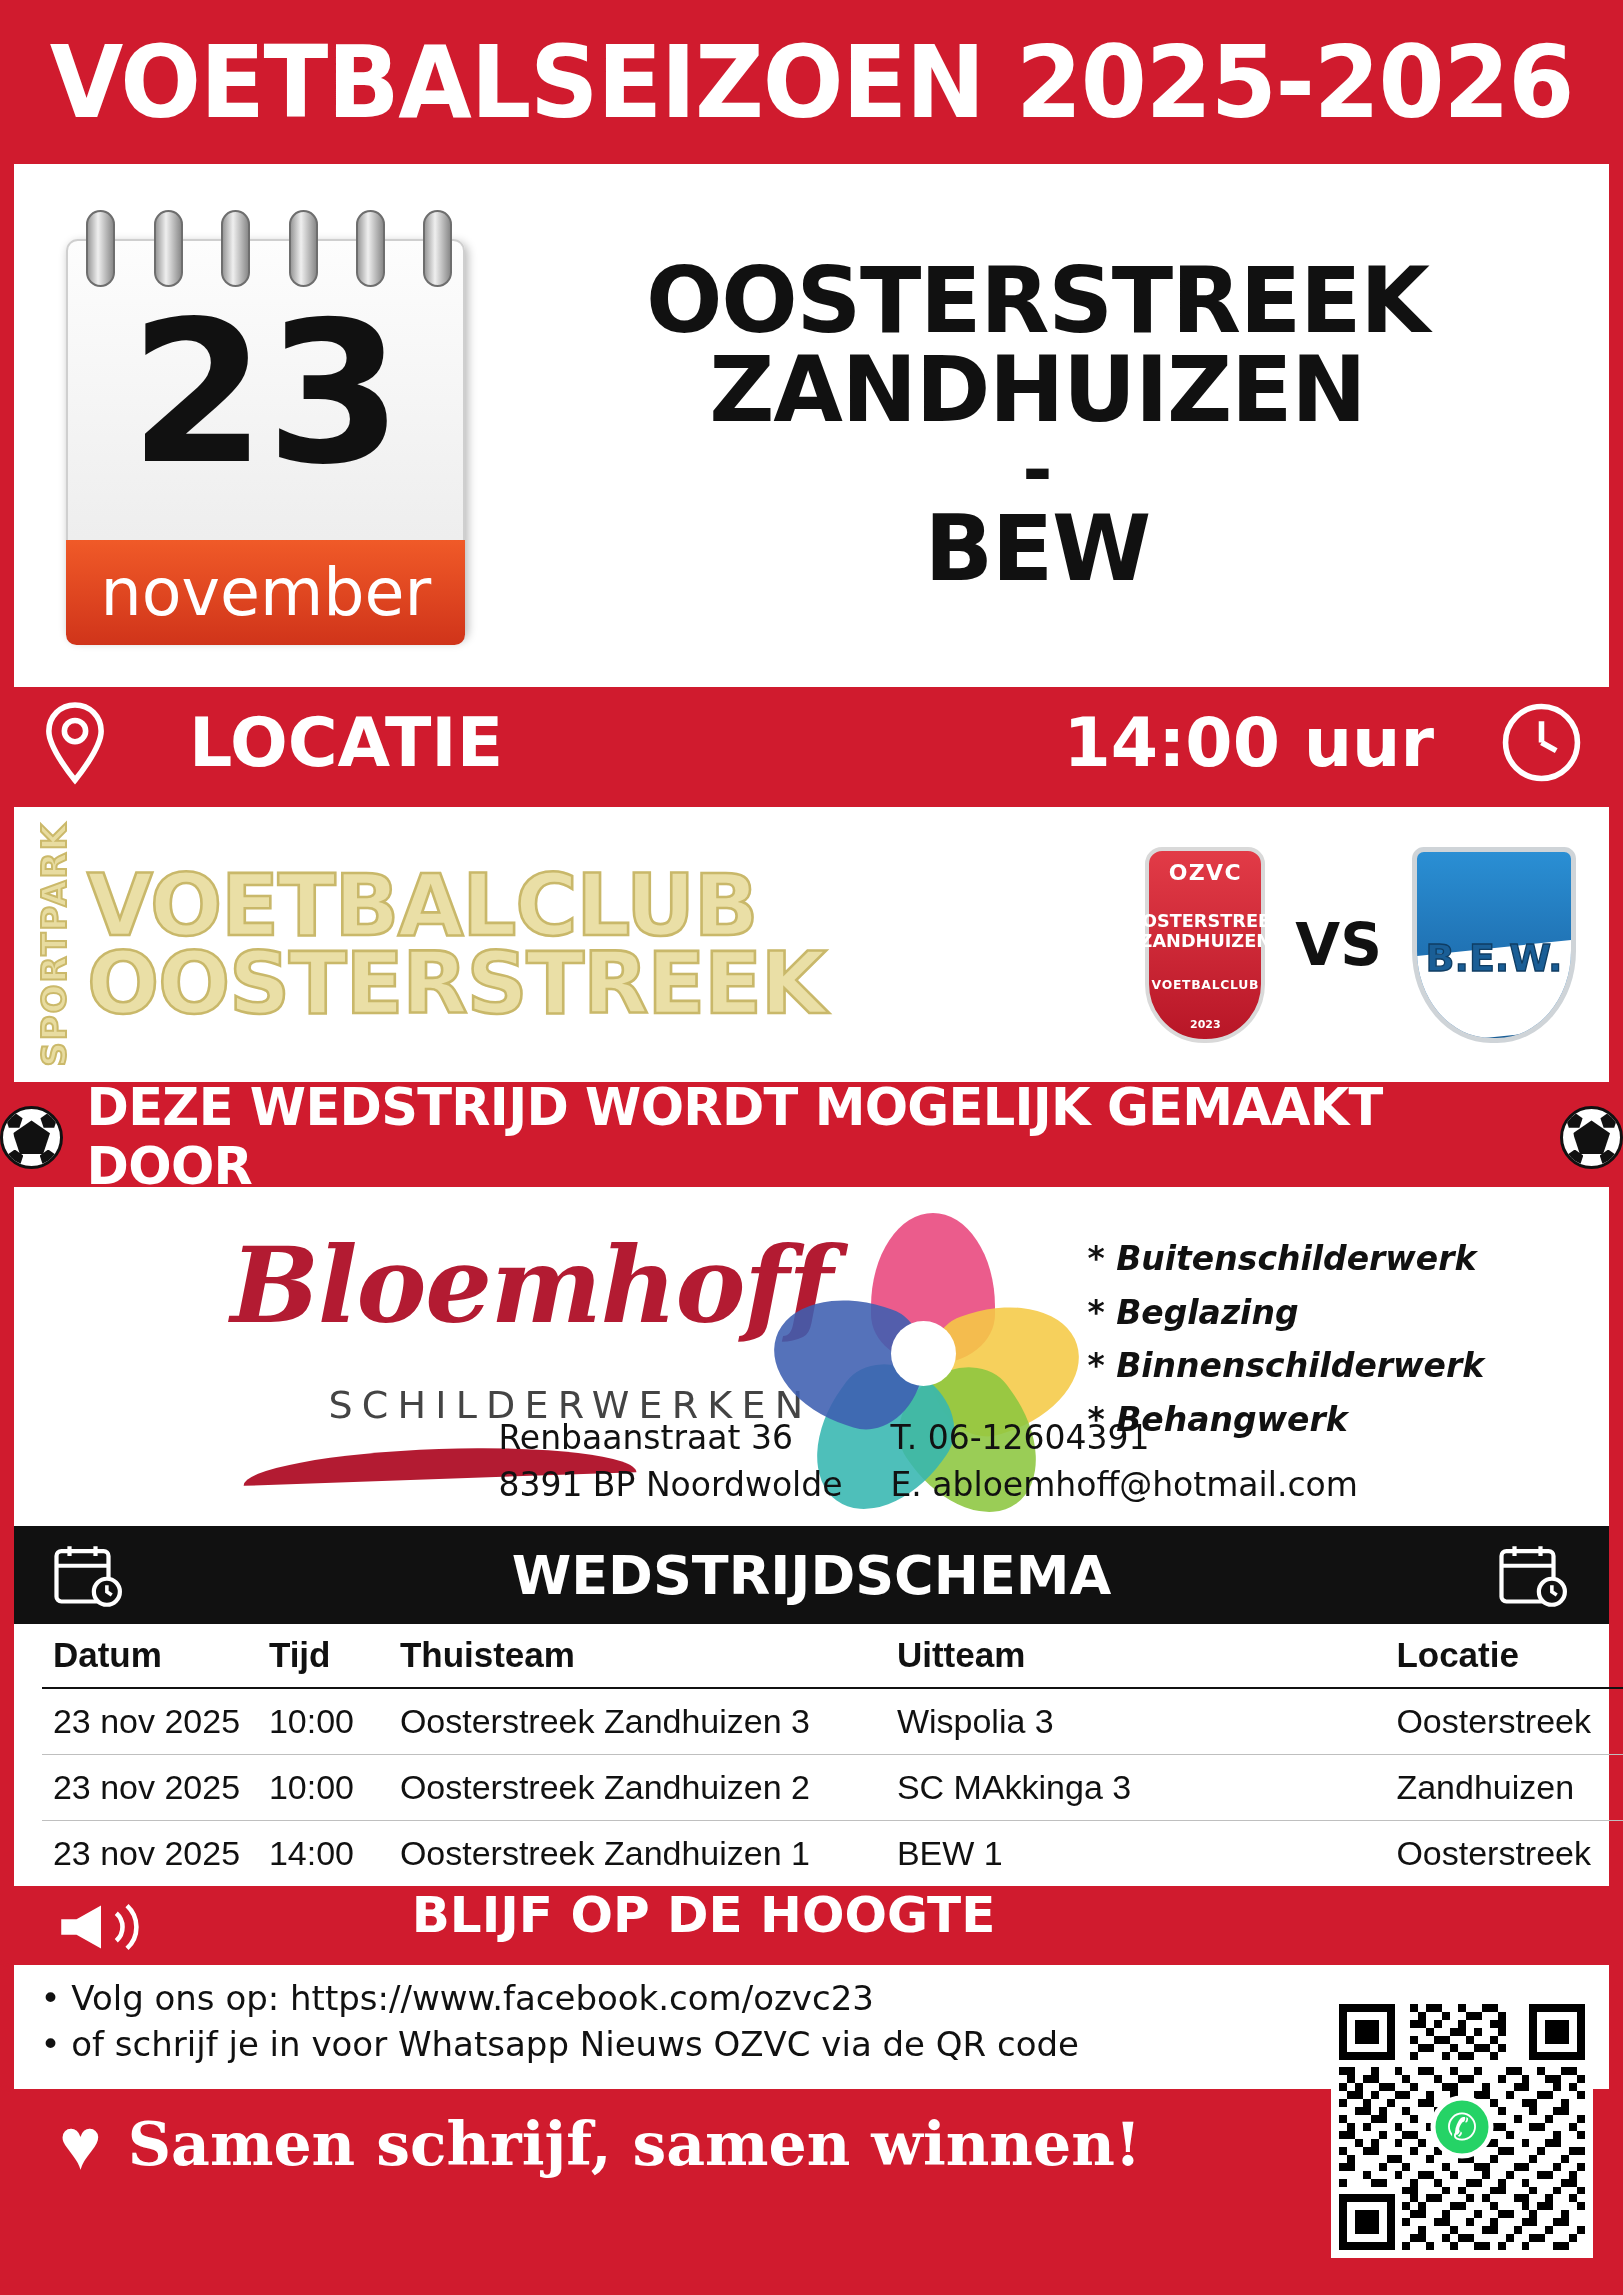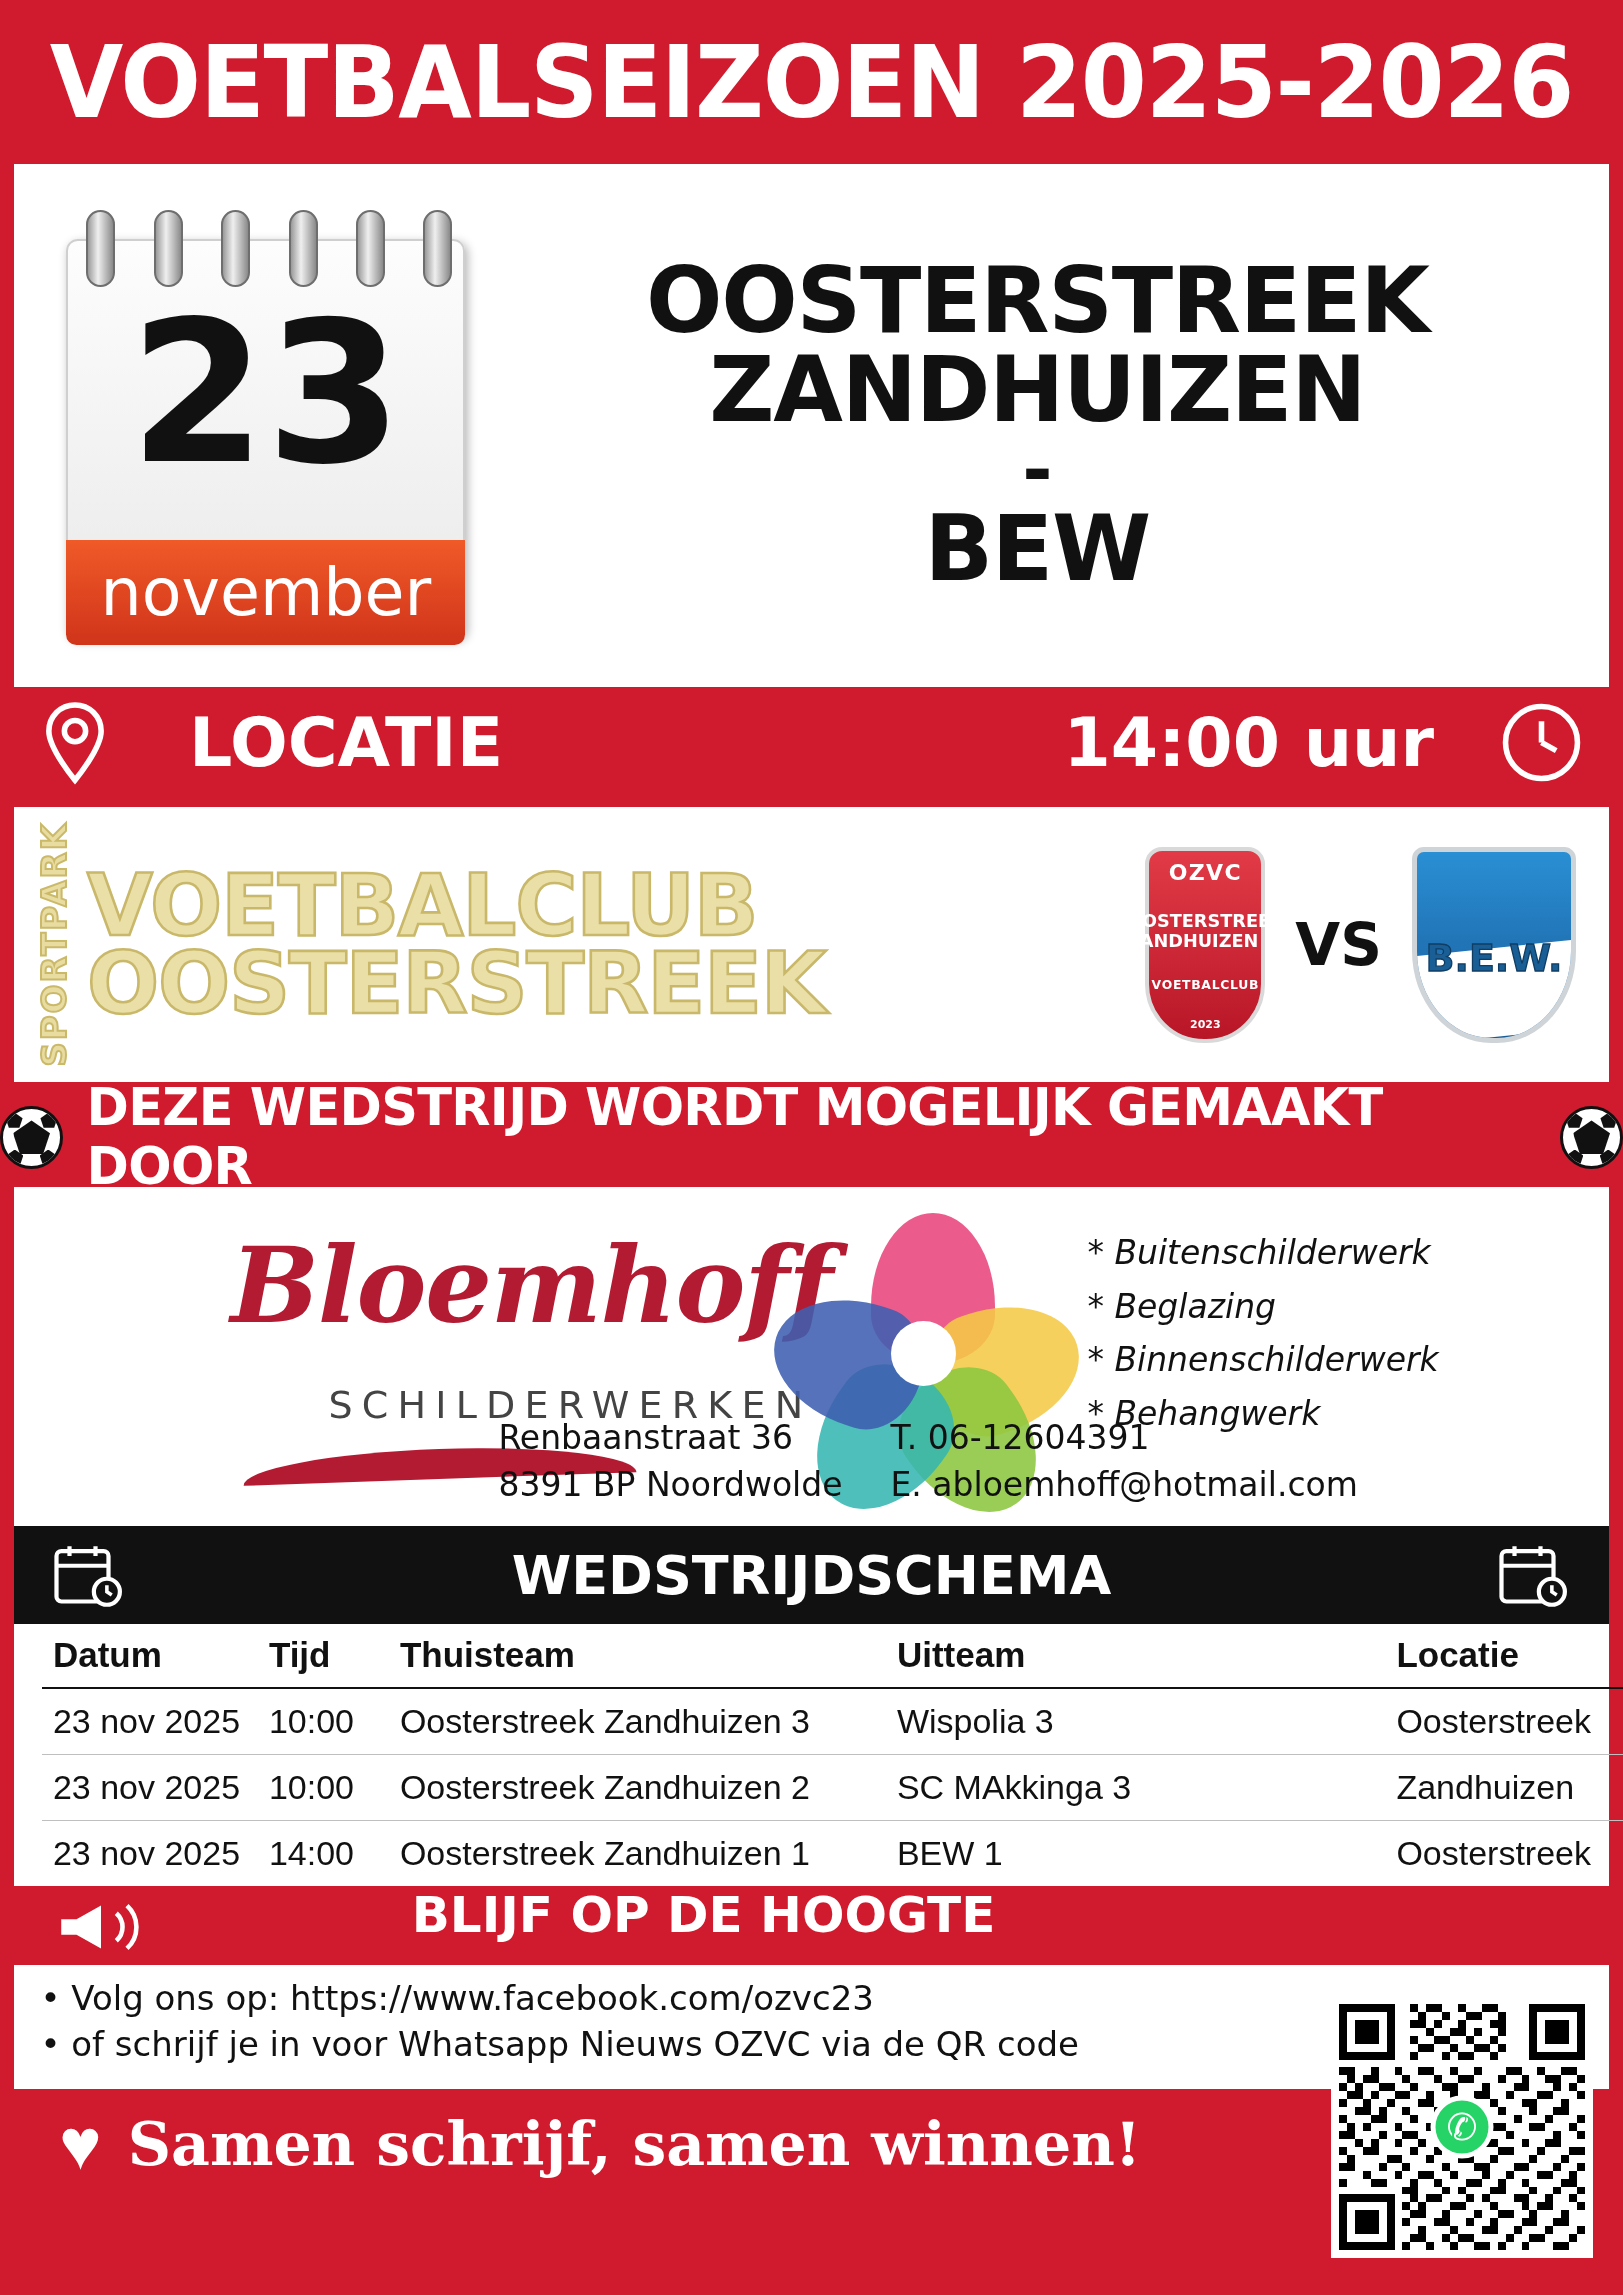--- a/index.html
+++ b/index.html
@@ -174,21 +174,21 @@
   .venue-right {
     margin-left: auto;
     display: flex; align-items: center; gap: 30px;
     padding-right: 13px;
   }
   .crest-ozvc {
     width: 120px; height: 196px;
     background: linear-gradient(180deg,#e23b47,#b81627);
     border: 4.6px solid #d9d9d9;
     border-radius: 17px 17px 59px 59px;
-    color: #fff; text-align: left;
+    color: #fff; text-align: center;
     font-family: "DejaVu Sans", sans-serif;
     font-weight: 900;
     display: flex; flex-direction: column; align-items: center;
     justify-content: space-between;
     padding: 9.2px 3.9px 7.9px;
   }
   .crest-ozvc .t1 { font-size: 22px; letter-spacing: 1.3px; }
   .crest-ozvc .t2 { font-size: 17.7px; line-height: 1.15; }
   .crest-ozvc .t3 { font-size: 12.4px; letter-spacing: 0.7px; }
   .crest-ozvc .t4 { font-size: 11px; }
@@ -266,26 +266,27 @@
   .flower { position: absolute; left: 772px; top: 26px; width: 275px; height: 275px; }
   .petal { position: absolute; width: 124px; height: 151px; border-radius: 65px 65px 65px 65px/98px 98px 52px 52px; opacity: .88; }
   .p-pink   { background:#E8467C; left:85px; top:0;    transform: rotate(0deg); }
   .p-yellow { background:#F5C945; left:157px; top:79px; transform: rotate(72deg); }
   .p-green  { background:#8CC63F; left:124px; top:154px; transform: rotate(144deg); }
   .p-teal   { background:#35B6B0; left:33px;  top:151px; transform: rotate(216deg); }
   .p-blue   { background:#3D5FB0; left:0;     top:72px; transform: rotate(288deg); }
   .flower-core { position:absolute; left:105px; top:108px; width:65px; height:65px;
                  background:#fff; border-radius:50%; z-index:3; }
   .bullets {
-    position: absolute; left: 1073px; top: 39px;
+    position: absolute; left: 1073px; top: 45px;
     font-family: "DejaVu Sans", sans-serif;
     font-style: italic;
     font-size: 33px;
     color: #111;
     line-height: 1.62;
+    font-weight: bold;
   }
   .bullets li { list-style: none; }
   .bullets li::before { content: "*  "; }
   .sponsor-contact {
     position: absolute; left: 484px; bottom: 17px;
     font-family: "DejaVu Sans", sans-serif;
     font-size: 33px; color: #111;
     display: flex; gap: 48px;
     line-height: 1.45;
   }

